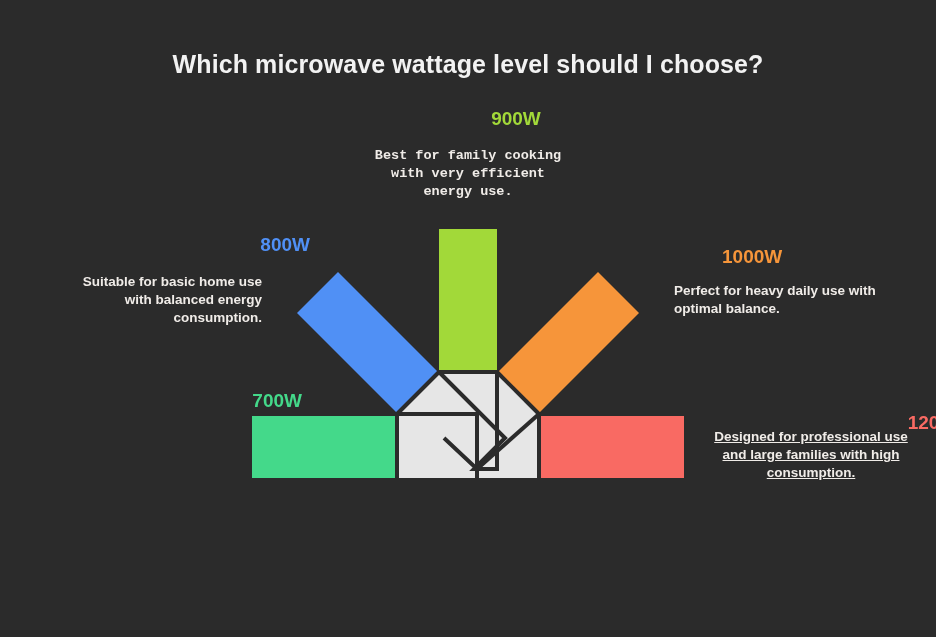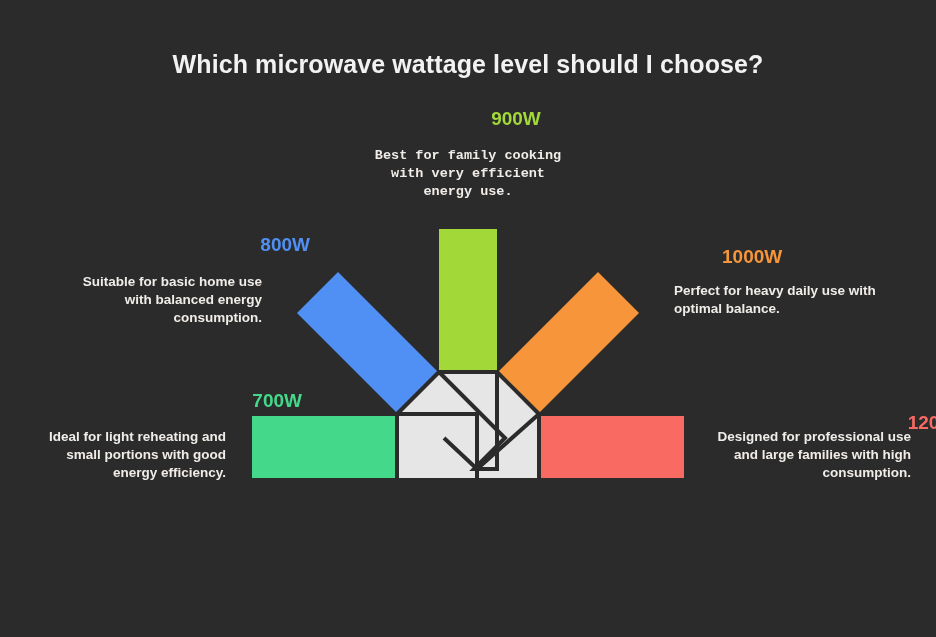--- a/index.html
+++ b/index.html
@@ -83,21 +83,22 @@
     top: 428px; left: 26px; width: 200px;
     text-align: right;
   }
   
   .label-1200 {
     top: 412px; left: 711px; width: 220px;
     text-align: right;
   }
   .desc-1200 {
     top: 428px; left: 711px; width: 200px;
-    text-align: right;
+    text-align: center;
+    text-decoration: underline;
   }
   .graphic {
     position: absolute;
     top: 0;
     left: 0;
   }
 </style>
 </head>
 <body style="background: rgb(43, 43, 43);">
 
@@ -141,18 +142,17 @@
   <div class="label label-900" style="color:#a2d939">900W</div>
   <div class="desc desc-900">Best for family cooking with very efficient energy use.</div>
 
   <div class="label label-800" style="color:#5090f5">800W</div>
   <div class="desc desc-800">Suitable for basic home use with balanced energy consumption.</div>
 
   <div class="label label-1000" style="color:#f6953a">1000W</div>
   <div class="desc desc-1000">Perfect for heavy daily use with optimal balance.</div>
 
   <div class="label label-700" style="color:#44d98a">700W</div>
-  <div class="desc desc-700">Ideal for light reheating and small portions with good energy efficiency.</div>
 
   <div class="label label-1200" style="color:#f96a63">1200W+</div>
   <div class="desc desc-1200">Designed for professional use and large families with high consumption.</div>
 
 </div>
 
 </body></html>

